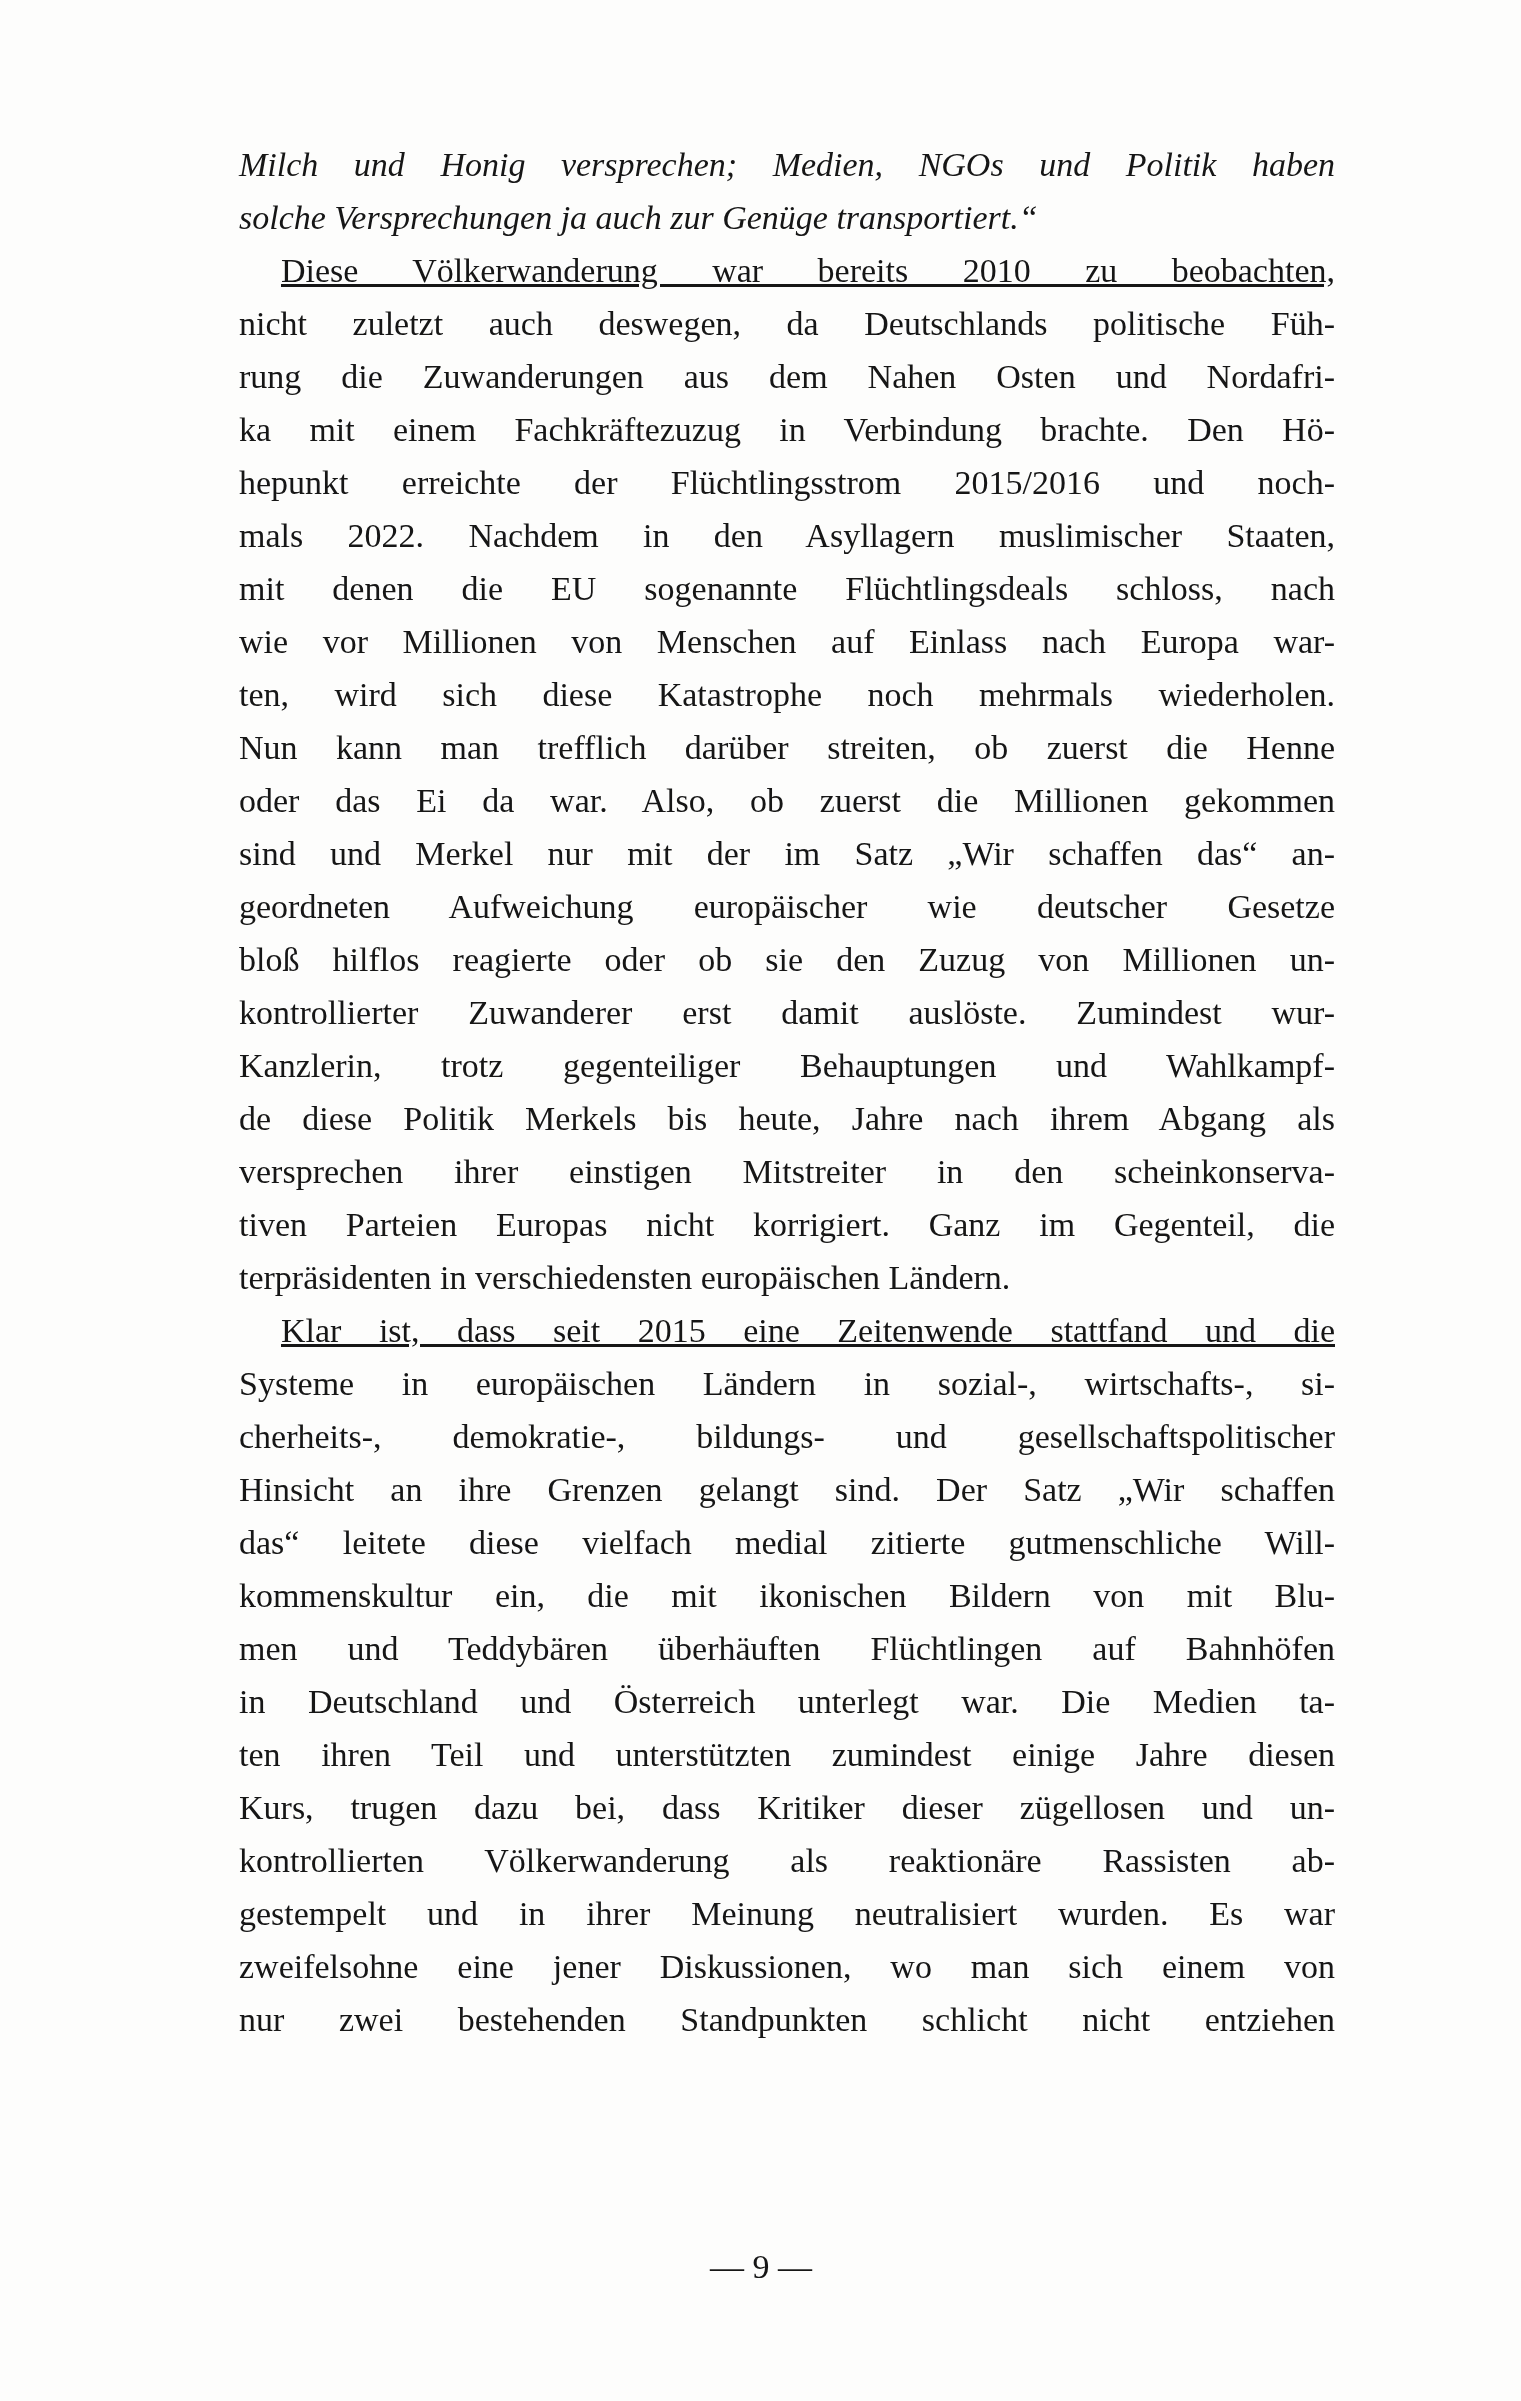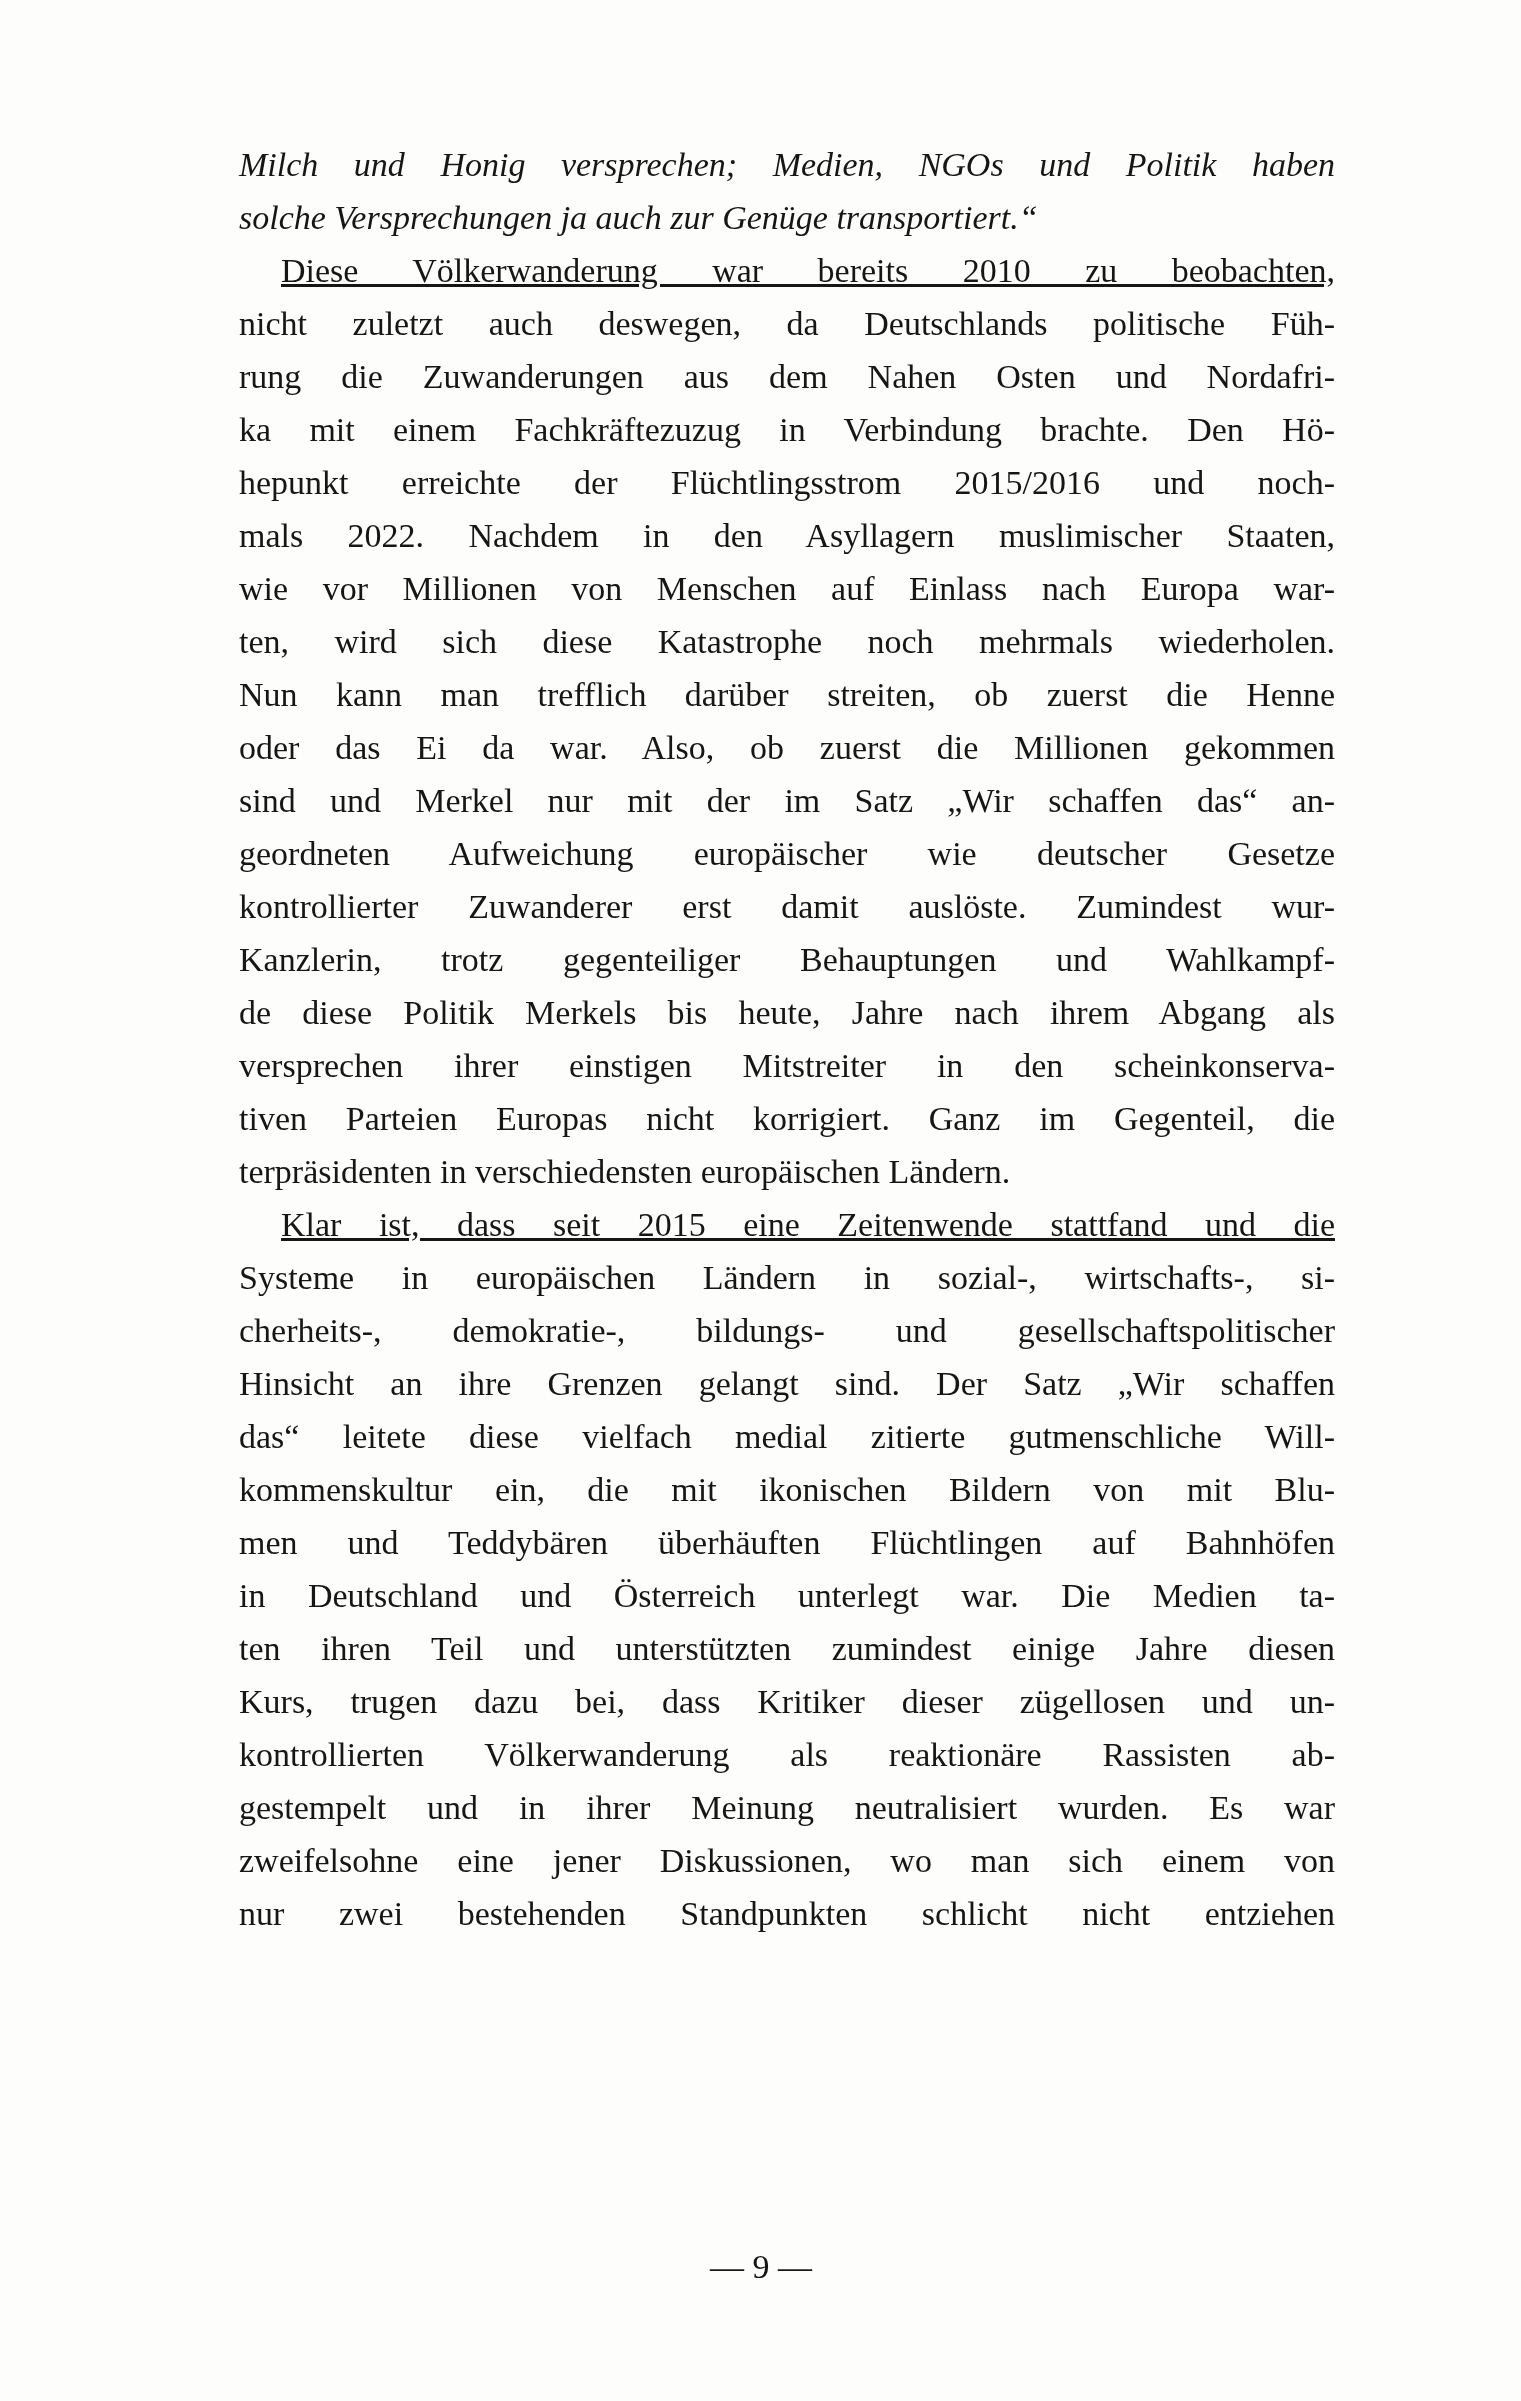--- a/index.html
+++ b/index.html
@@ -57,26 +57,28 @@
 <div class="page">
   <div class="text-block">
       <div class="line italic">Milch und Honig versprechen; Medien, NGOs und Politik haben</div>
       <div class="line italic no-justify">solche Versprechungen ja auch zur Genüge transportiert.“</div>
       <div class="line indent">Diese Völkerwanderung war bereits 2010 zu beobachten,</div>
       <div class="line">nicht zuletzt auch deswegen, da Deutschlands politische Füh-</div>
       <div class="line">rung die Zuwanderungen aus dem Nahen Osten und Nordafri-</div>
       <div class="line">ka mit einem Fachkräftezuzug in Verbindung brachte. Den Hö-</div>
       <div class="line">hepunkt erreichte der Flüchtlingsstrom 2015/2016 und noch-</div>
       <div class="line">mals 2022. Nachdem in den Asyllagern muslimischer Staaten,</div>
+      <div class="line">mit denen die EU sogenannte Flüchtlingsdeals schloss, nach</div>
       <div class="line">wie vor Millionen von Menschen auf Einlass nach Europa war-</div>
       <div class="line">ten, wird sich diese Katastrophe noch mehrmals wiederholen.</div>
       <div class="line">Nun kann man trefflich darüber streiten, ob zuerst die Henne</div>
       <div class="line">oder das Ei da war. Also, ob zuerst die Millionen gekommen</div>
       <div class="line">sind und Merkel nur mit der im Satz „Wir schaffen das“ an-</div>
       <div class="line">geordneten Aufweichung europäischer wie deutscher Gesetze</div>
+      <div class="line">bloß hilflos reagierte oder ob sie den Zuzug von Millionen un-</div>
       <div class="line">kontrollierter Zuwanderer erst damit auslöste. Zumindest wur-</div>
       <div class="line">Kanzlerin, trotz gegenteiliger Behauptungen und Wahlkampf-</div>
       <div class="line">de diese Politik Merkels bis heute, Jahre nach ihrem Abgang als</div>
       <div class="line">versprechen ihrer einstigen Mitstreiter in den scheinkonserva-</div>
       <div class="line">tiven Parteien Europas nicht korrigiert. Ganz im Gegenteil, die</div>
       <div class="line no-justify">terpräsidenten in verschiedensten europäischen Ländern.</div>
       <div class="line indent">Klar ist, dass seit 2015 eine Zeitenwende stattfand und die</div>
       <div class="line">Systeme in europäischen Ländern in sozial-, wirtschafts-, si-</div>
       <div class="line">cherheits-, demokratie-, bildungs- und gesellschaftspolitischer</div>
       <div class="line">Hinsicht an ihre Grenzen gelangt sind. Der Satz „Wir schaffen</div>

